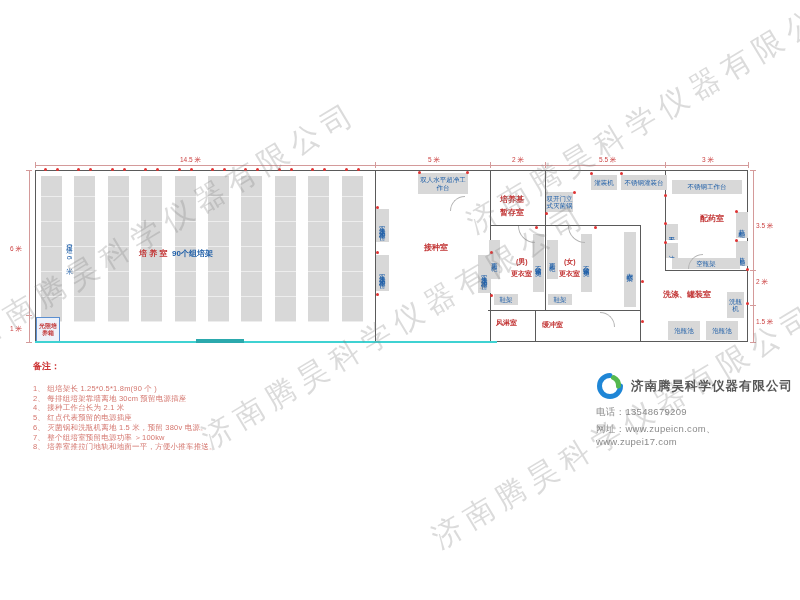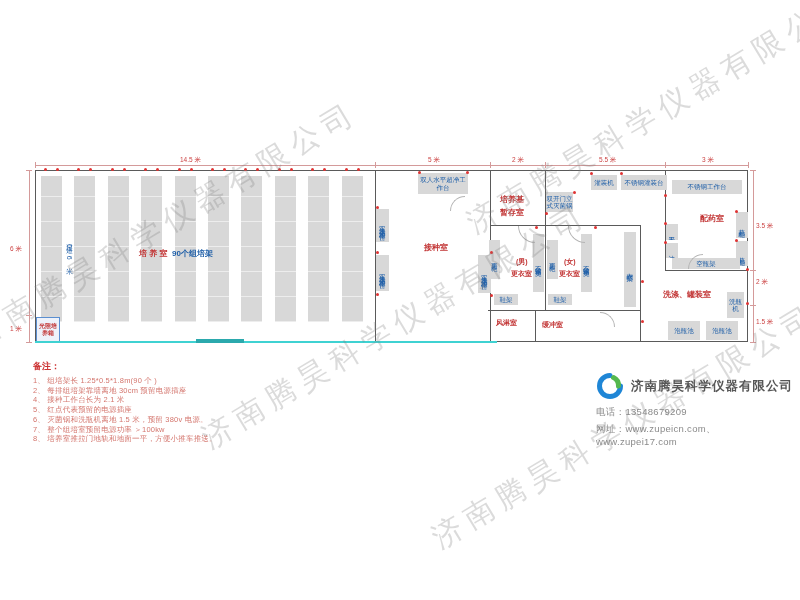--- a/index.html
+++ b/index.html
@@ -21,21 +21,21 @@
   .dimlbl{position:absolute;font-size:6.5px;color:#cc4444;white-space:nowrap;}
   .arc{position:absolute;border:1px solid #b5b5b5;}
   .arc-bl{border-right:none;border-top:none;border-radius:0 0 0 100%;}
   .arc-tl{border-right:none;border-bottom:none;border-radius:100% 0 0 0;}
   .arc-tr{border-left:none;border-bottom:none;border-radius:0 100% 0 0;}
   .floorline{position:absolute;}
   .wm{position:absolute;z-index:5;pointer-events:none;white-space:nowrap;
       font-size:30px;letter-spacing:7px;color:rgba(125,125,125,0.28);
       transform:rotate(-31deg);transform-origin:0 50%;font-weight:400;}
   #notes{position:absolute;left:33px;top:360px;width:320px;z-index:2;}
-  .note-title{color:#cc3333;font-weight:bold;font-size:9px;margin-bottom:3px;}
+  .note-title{color:#cc3333;font-weight:bold;font-size:9px;margin-bottom:11px;}
   .note-item{color:#d4766e;font-size:7.5px;line-height:9.7px;letter-spacing:.2px;}
   #company{position:absolute;left:596px;top:372px;width:200px;z-index:2;}
   .co-head{display:flex;align-items:center;gap:7px;margin-bottom:6px;}
   .co-name{font-size:12.5px;font-weight:bold;color:#565656;letter-spacing:1px;}
   .co-line{font-size:9.5px;color:#8a8a8a;margin-top:4px;letter-spacing:.3px;}
 </style>
 </head>
 <body>
 
 <div id="canvas">

